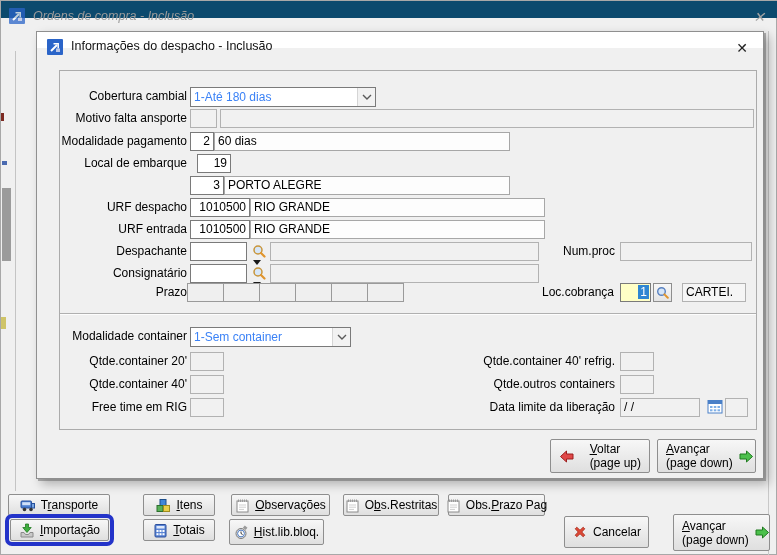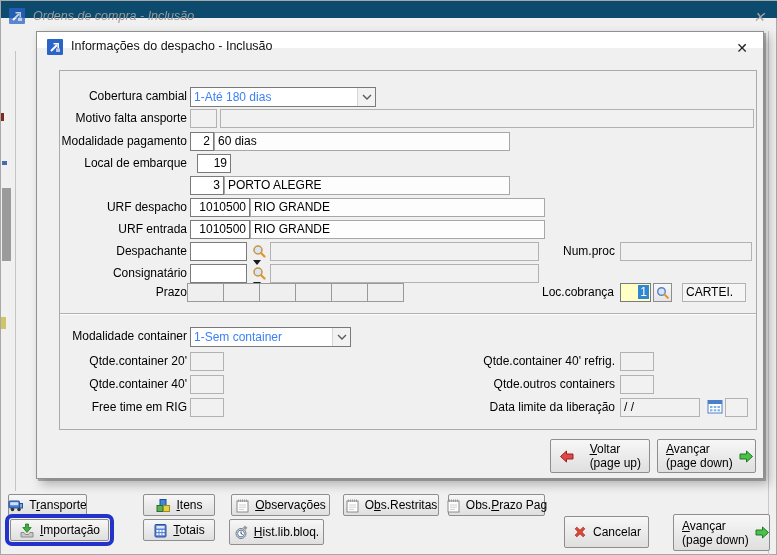--- a/index.html
+++ b/index.html
@@ -206,21 +206,21 @@
     <button class="win-btn nav-btn" style="left:620px;top:407px;width:99px;height:34px">
       <span class="nav-text"><span class="u">A</span><span>vançar</span><br><span>(page down)</span></span>
       <span>
           <svg width="16" height="15">
             <path d="M2 5 H8.5 V2 L14.5 7.5 8.5 13 V10 H2 z" fill="#4cc04c" stroke="#1f7a1f"></path>
           </svg>
         </span>
     </button>
   </div>
 
-  <button class="win-btn" style="left:7px;top:493px;width:79px;height:22px">
+  <button class="win-btn" style="left:7px;top:493px;width:102px;height:22px">
     <span>
         <svg width="16" height="15">
           <rect x="1" y="3" width="10.5" height="7" rx="1" fill="#4a7fd0" stroke="#26509c"></rect>
           <rect x="2.2" y="4.2" width="8" height="3" fill="#cfe0f8"></rect>
           <rect x="11.5" y="5.5" width="3" height="4.5" fill="#7aa6e0" stroke="#26509c"></rect>
           <circle cx="4.5" cy="11.5" r="1.8" fill="#333"></circle>
           <circle cx="11" cy="11.5" r="1.8" fill="#333"></circle>
         </svg>
       </span>
     <span class="lbl"><span>T</span><span class="u">r</span><span>ansporte</span></span>

